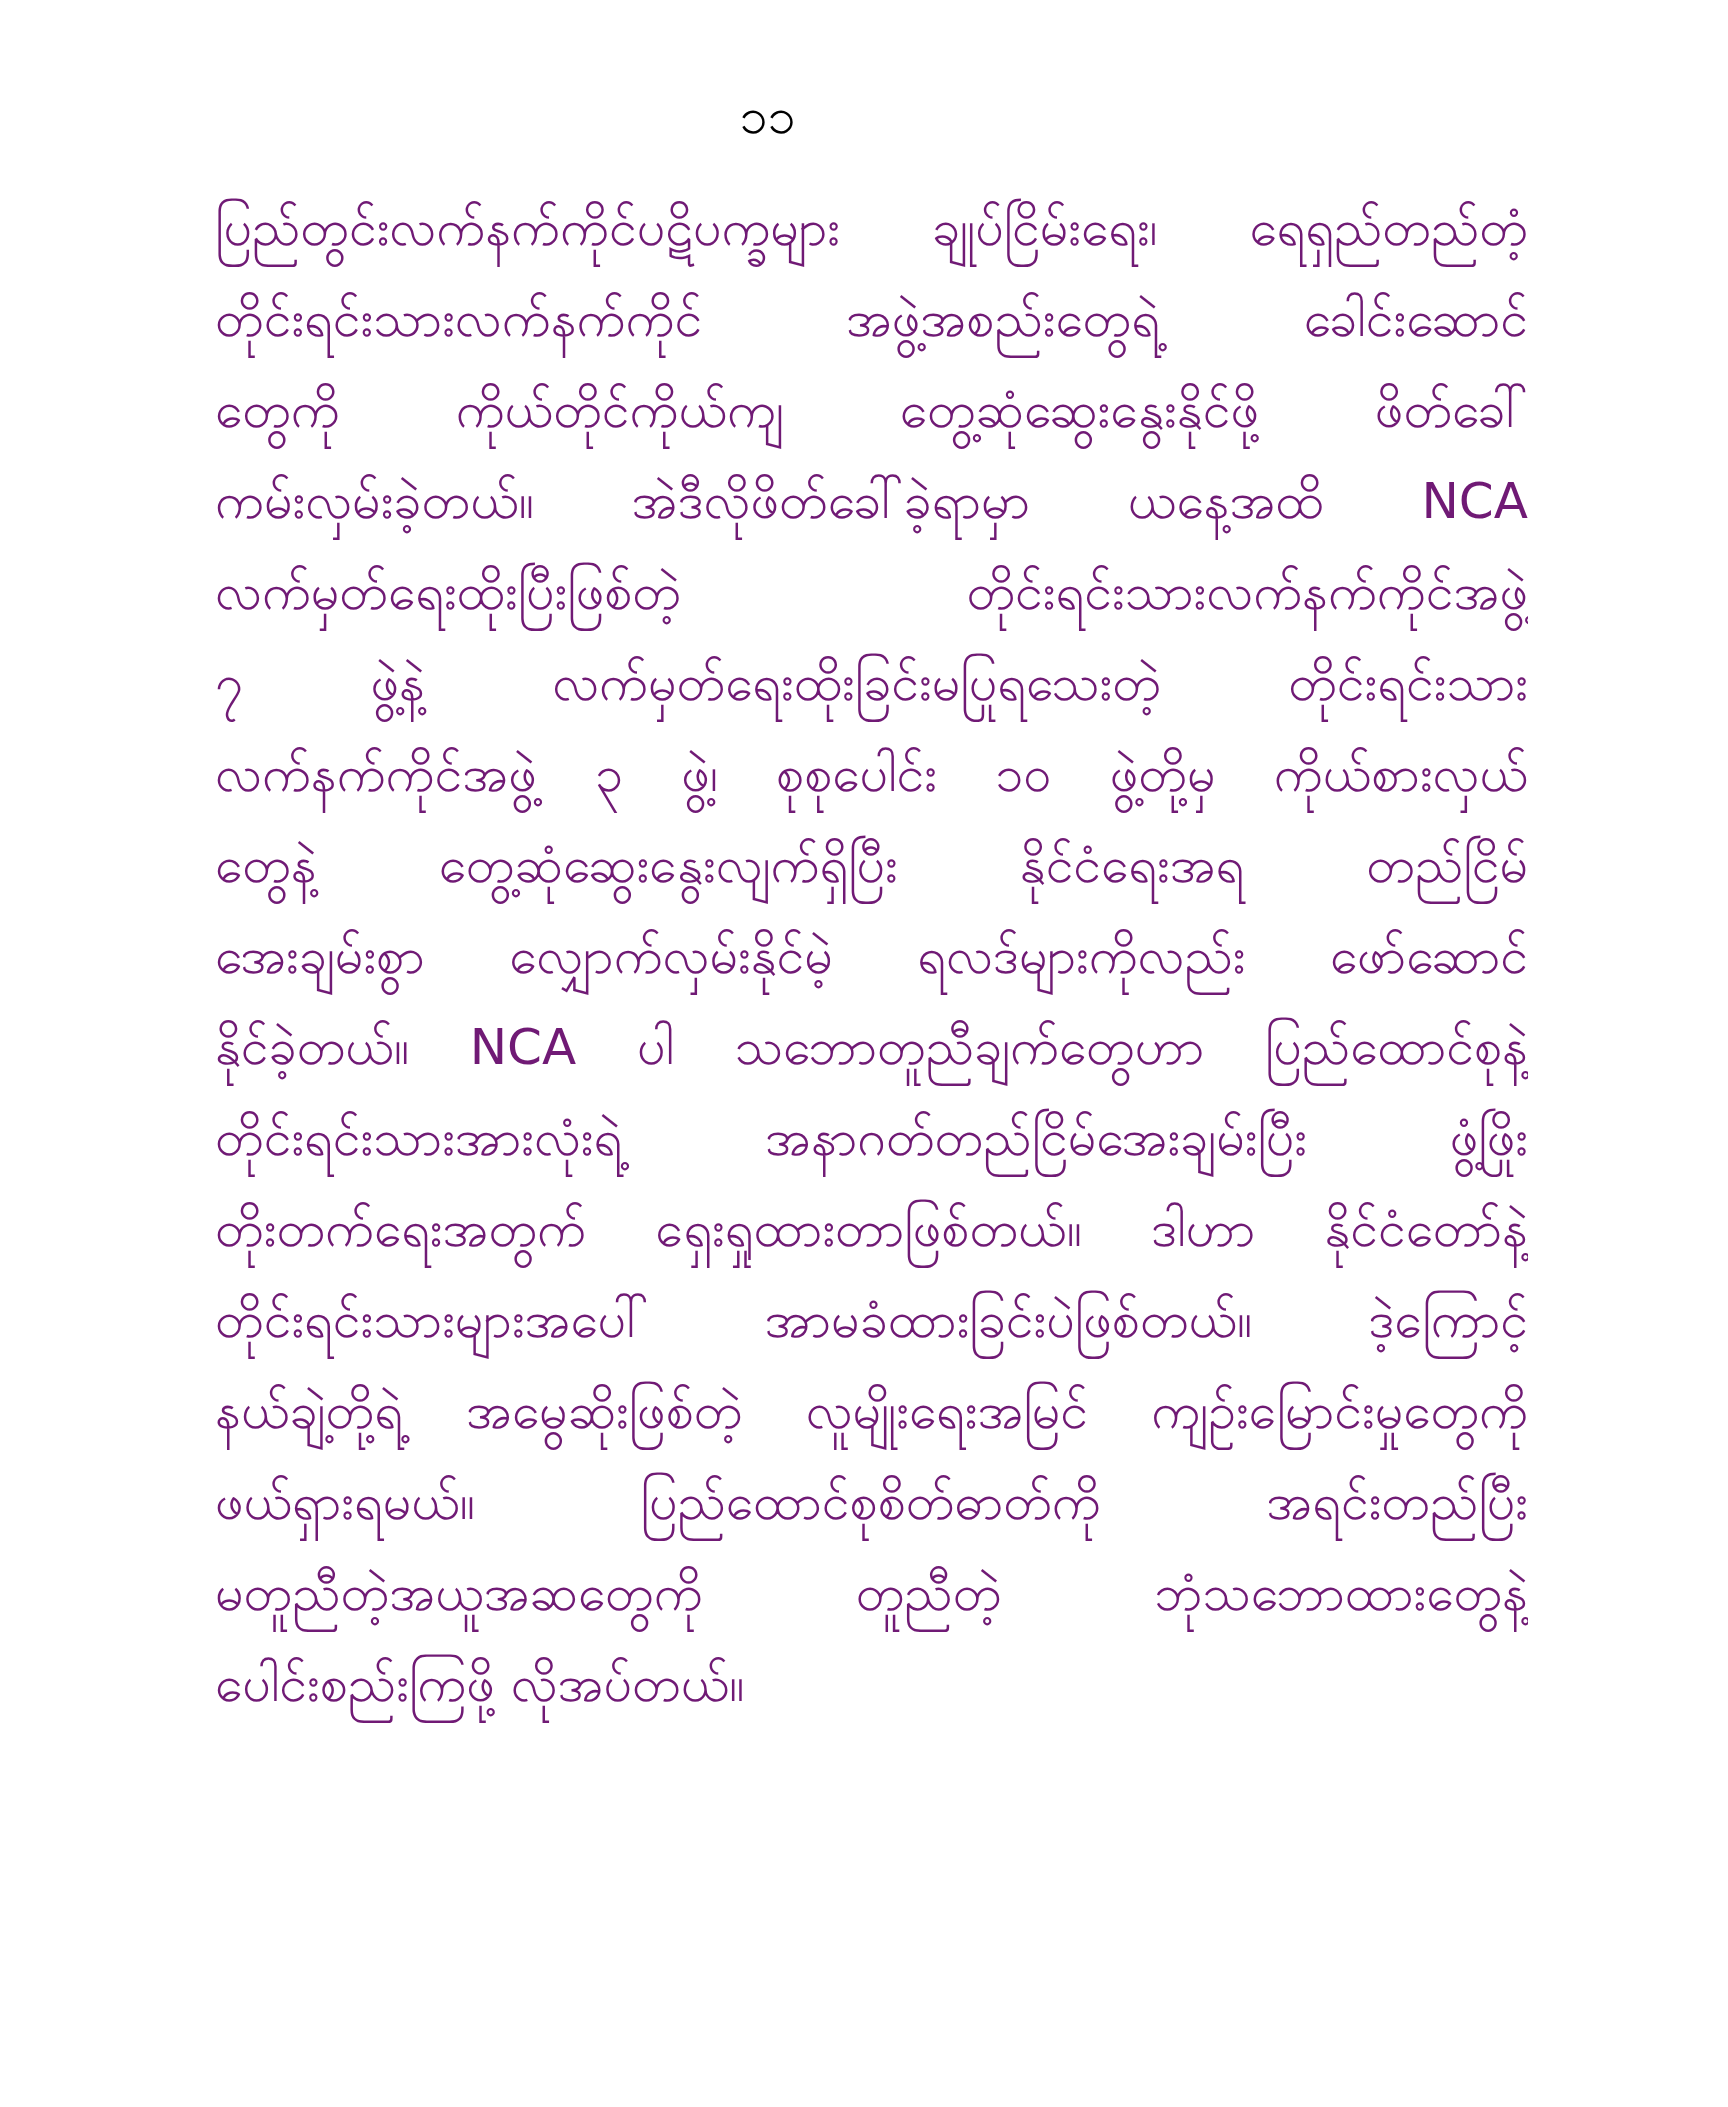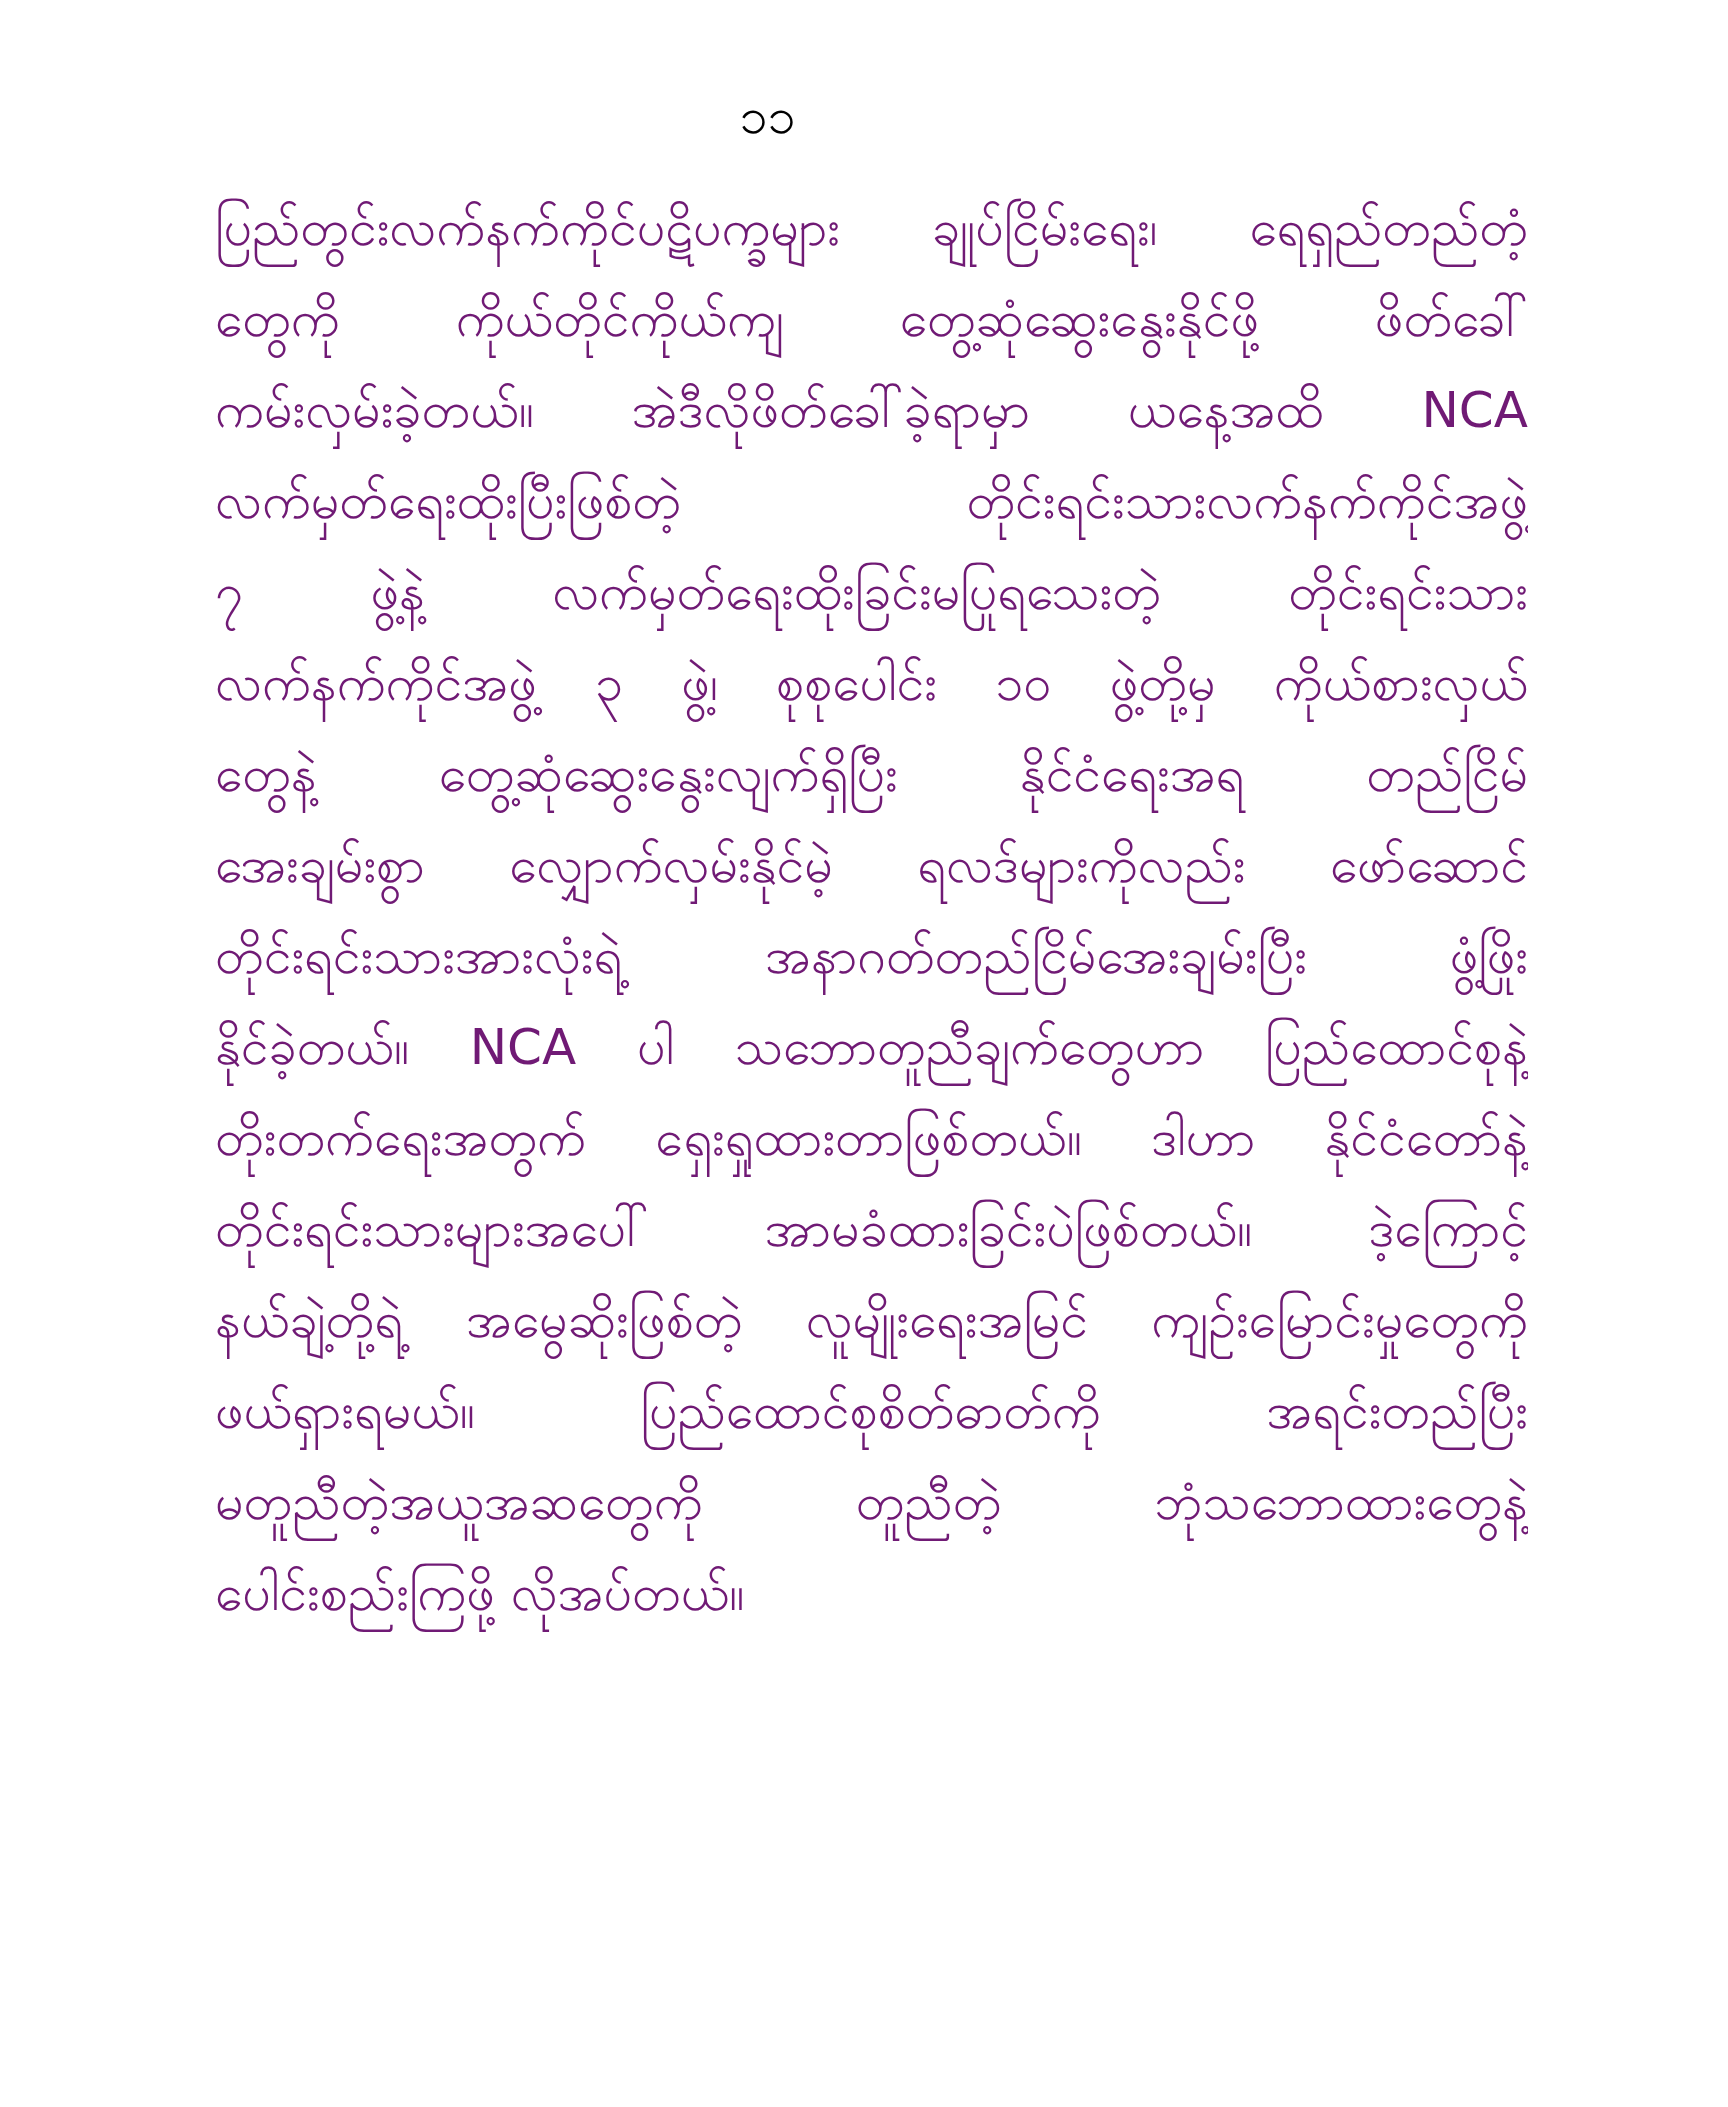--- a/index.html
+++ b/index.html
@@ -55,29 +55,30 @@
 <body>
 
 <div class="page">
 
   <div class="page-number">၁၁</div>
 
   <div class="body-text">
 
     <div class="paragraph">
       <div class="line">ပြည်တွင်းလက်နက်ကိုင်ပဋိပက္ခများ ချုပ်ငြိမ်းရေး၊ ရေရှည်တည်တံ့</div>
+      <div class="line">တိုင်းရင်းသားလက်နက်ကိုင် အဖွဲ့အစည်းတွေရဲ့ ခေါင်းဆောင်</div>
       <div class="line">တွေကို ကိုယ်တိုင်ကိုယ်ကျ တွေ့ဆုံဆွေးနွေးနိုင်ဖို့ ဖိတ်ခေါ်</div>
       <div class="line">ကမ်းလှမ်းခဲ့တယ်။ အဲဒီလိုဖိတ်ခေါ်ခဲ့ရာမှာ ယနေ့အထိ NCA</div>
       <div class="line">လက်မှတ်ရေးထိုးပြီးဖြစ်တဲ့ တိုင်းရင်းသားလက်နက်ကိုင်အဖွဲ့</div>
       <div class="line">၇ ဖွဲ့နဲ့ လက်မှတ်ရေးထိုးခြင်းမပြုရသေးတဲ့ တိုင်းရင်းသား</div>
       <div class="line">လက်နက်ကိုင်အဖွဲ့ ၃ ဖွဲ့၊ စုစုပေါင်း ၁၀ ဖွဲ့တို့မှ ကိုယ်စားလှယ်</div>
       <div class="line">တွေနဲ့ တွေ့ဆုံဆွေးနွေးလျက်ရှိပြီး နိုင်ငံရေးအရ တည်ငြိမ်</div>
       <div class="line">အေးချမ်းစွာ လျှောက်လှမ်းနိုင်မဲ့ ရလဒ်များကိုလည်း ဖော်ဆောင်</div>
+      <div class="line">နိုင်ခဲ့တယ်။ NCA ပါ သဘောတူညီချက်တွေဟာ ပြည်ထောင်စုနဲ့</div>
       <div class="line">တိုင်းရင်းသားအားလုံးရဲ့ အနာဂတ်တည်ငြိမ်အေးချမ်းပြီး ဖွံ့ဖြိုး</div>
-      <div class="line">နိုင်ခဲ့တယ်။ NCA ပါ သဘောတူညီချက်တွေဟာ ပြည်ထောင်စုနဲ့</div>
       <div class="line">တိုးတက်ရေးအတွက် ရှေးရှုထားတာဖြစ်တယ်။ ဒါဟာ နိုင်ငံတော်နဲ့</div>
       <div class="line">တိုင်းရင်းသားများအပေါ် အာမခံထားခြင်းပဲဖြစ်တယ်။ ဒဲ့ကြောင့်</div>
       <div class="line">နယ်ချဲ့တို့ရဲ့ အမွေဆိုးဖြစ်တဲ့ လူမျိုးရေးအမြင် ကျဉ်းမြောင်းမှုတွေကို</div>
       <div class="line">ဖယ်ရှားရမယ်။ ပြည်ထောင်စုစိတ်ဓာတ်ကို အရင်းတည်ပြီး</div>
       <div class="line">မတူညီတဲ့အယူအဆတွေကို တူညီတဲ့ ဘုံသဘောထားတွေနဲ့</div>
       <div class="line para-end">ပေါင်းစည်းကြဖို့ လိုအပ်တယ်။</div>
     </div>
 
 
   </div>

